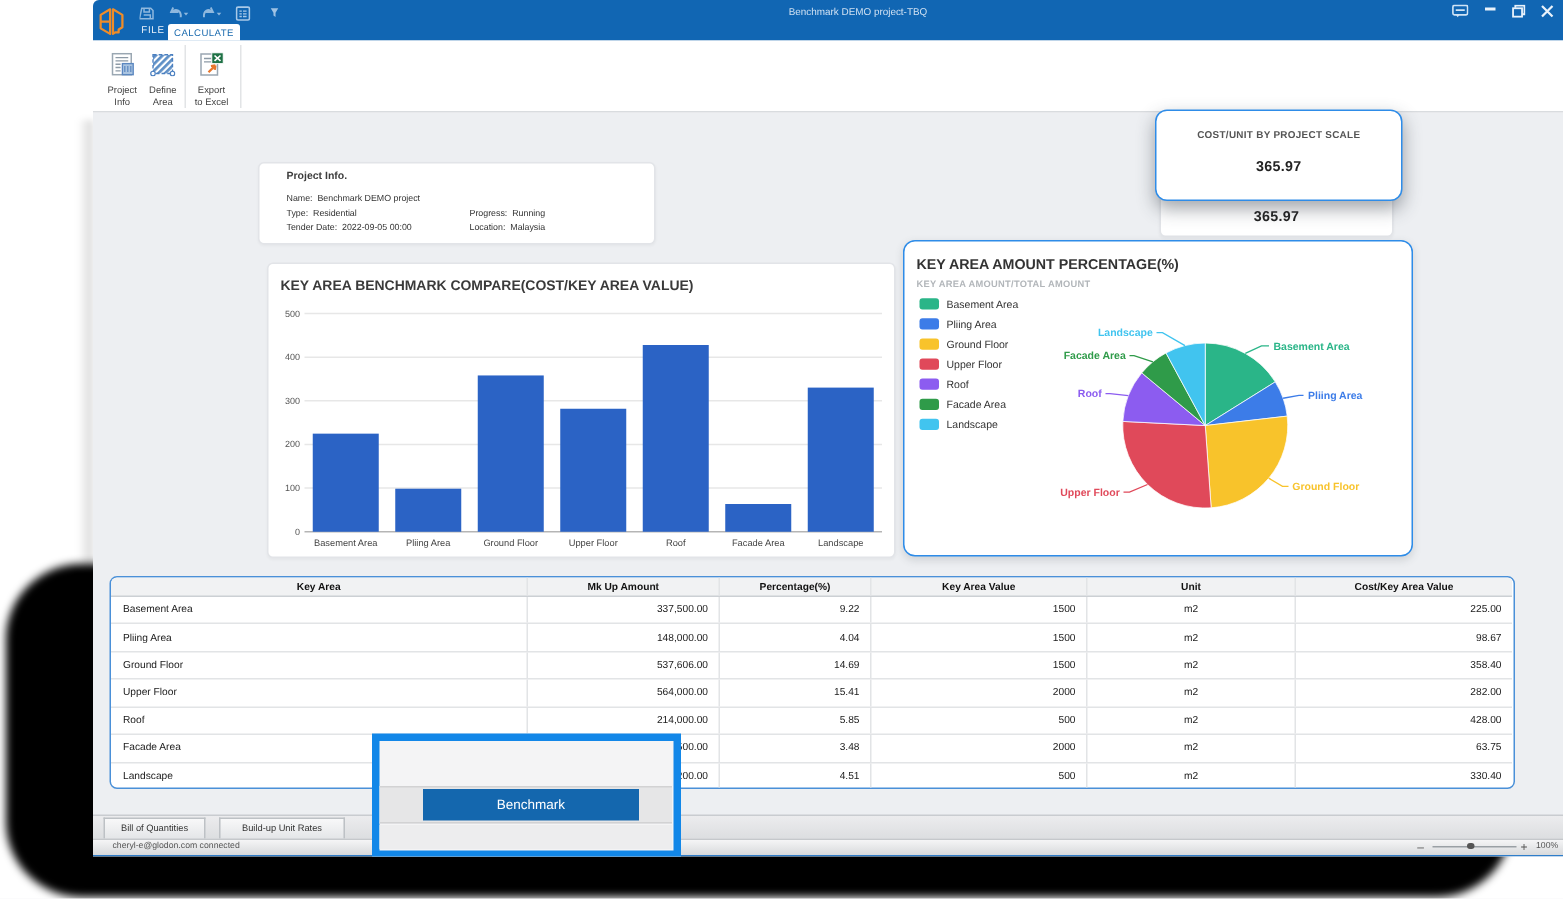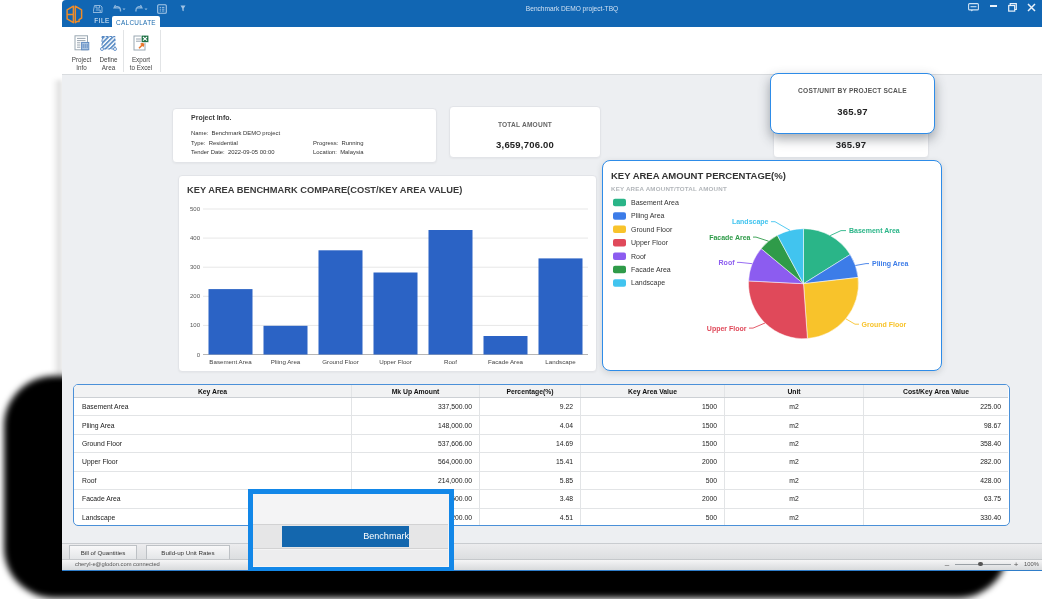--- a/index.html
+++ b/index.html
@@ -151,24 +151,20 @@
     <div class="abs rsep" style="left:97.5px;"></div>
 
     <div class="card" style="left:110px; top:108px; width:265px; height:55px;">
       <div class="abs" style="left:18px; top:5px; font-size:7px; font-weight:bold; color:#3c3c3c;">Project Info.</div>
       <div class="abs" style="left:18px; top:21px; font-size:5.9px; color:#333;">Name:&nbsp; Benchmark DEMO project</div>
       <div class="abs" style="left:18px; top:30.5px; font-size:5.9px; color:#333;">Type:&nbsp; Residential</div>
       <div class="abs" style="left:140px; top:30.5px; font-size:5.9px; color:#333;">Progress:&nbsp; Running</div>
       <div class="abs" style="left:18px; top:40px; font-size:5.9px; color:#333;">Tender Date:&nbsp; 2022-09-05 00:00</div>
       <div class="abs" style="left:140px; top:40px; font-size:5.9px; color:#333;">Location:&nbsp; Malaysia</div>
     </div>
-    <div class="card" style="left:387px; top:106px; width:152px; height:52px;">
-      <div class="abs kpi-t" style="left:0; top:14px; width:100%;">TOTAL AMOUNT</div>
-      <div class="abs kpi-v" style="left:0; top:32px; width:100%;">3,659,706.00</div>
-    </div>
     <div class="card" style="left:711px; top:106px; width:156px; height:52px;">
       <div class="abs kpi-v" style="left:0; top:32px; width:100%;">365.97</div>
     </div>
 
     <div class="abs" style="left:708px; top:73px; width:165px; height:60.5px; background:#fff;
          border:1.5px solid #2e8ce8; border-radius:8px; box-shadow:0 5px 12px rgba(50,60,70,0.45);">
       <div class="abs kpi-t" style="left:0; top:13px; width:100%; color:#555;">COST/UNIT BY PROJECT SCALE</div>
       <div class="abs kpi-v" style="left:0; top:32px; width:100%;">365.97</div>
     </div>
 
@@ -339,17 +335,17 @@
     <div class="abs" style="left:893px; top:563.5px; width:56px; height:1px; background:#9aa0a5;"></div>
     <div class="abs" style="left:916px; top:561.5px; width:4.5px; height:4.5px; border-radius:50%; background:#555;"></div>
     <div class="abs" style="left:949px; top:559.5px; width:10px; height:10px; font-size:8px; color:#555; text-align:center;">+</div>
     <div class="abs" style="left:962px; top:561px; font-size:5.8px; color:#555;">100%</div>
 
     <div class="abs" style="left:186px; top:489px; width:205.5px; height:82.5px; background:#f4f4f5;
          border:5.5px solid #1287e8; z-index:50;">
       <div class="abs" style="left:0; top:29.5px; width:194.5px; height:25px; background:#e6e6e7;
            border-top:1px solid #d2d2d3; border-bottom:1px solid #d2d2d3;"></div>
       <div class="abs" style="left:0; top:55.5px; width:194.5px; height:16px; background:#ededee;"></div>
-      <div class="abs" style="left:28.9px; top:32px; width:127px; height:21px; background:#1467ae;
-           color:#fff; font-size:9px; text-align:right; line-height:21px;">Benchmark</div>
+      <div class="abs" style="left:28.9px; top:32px; width:144px; height:21px; background:#1467ae;
+           color:#fff; font-size:9px; text-align:center; line-height:21px;">Benchmark</div>
     </div>
   </div>
 </div>
 
 </body></html>

